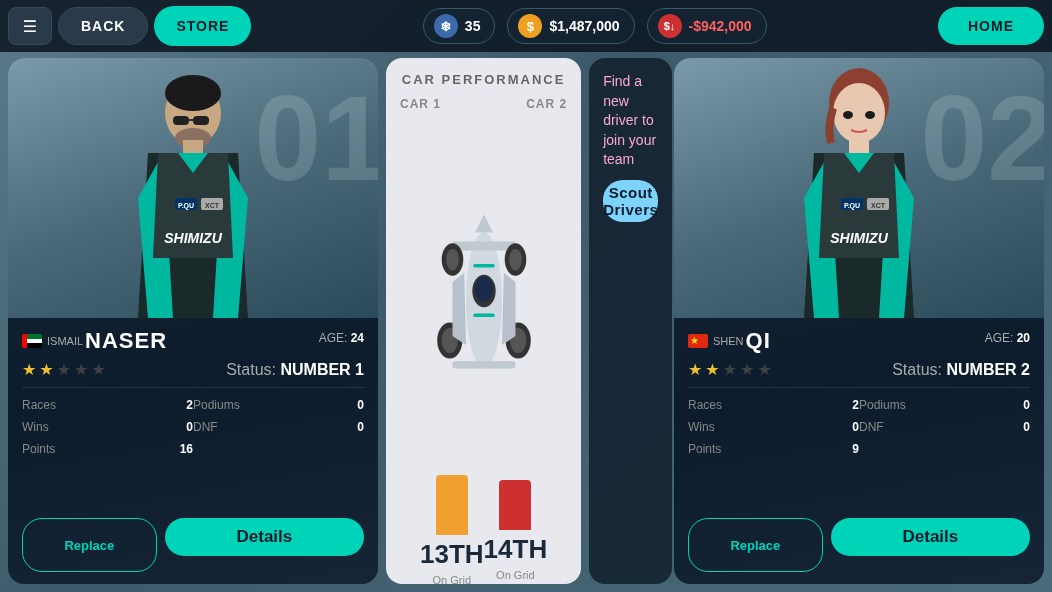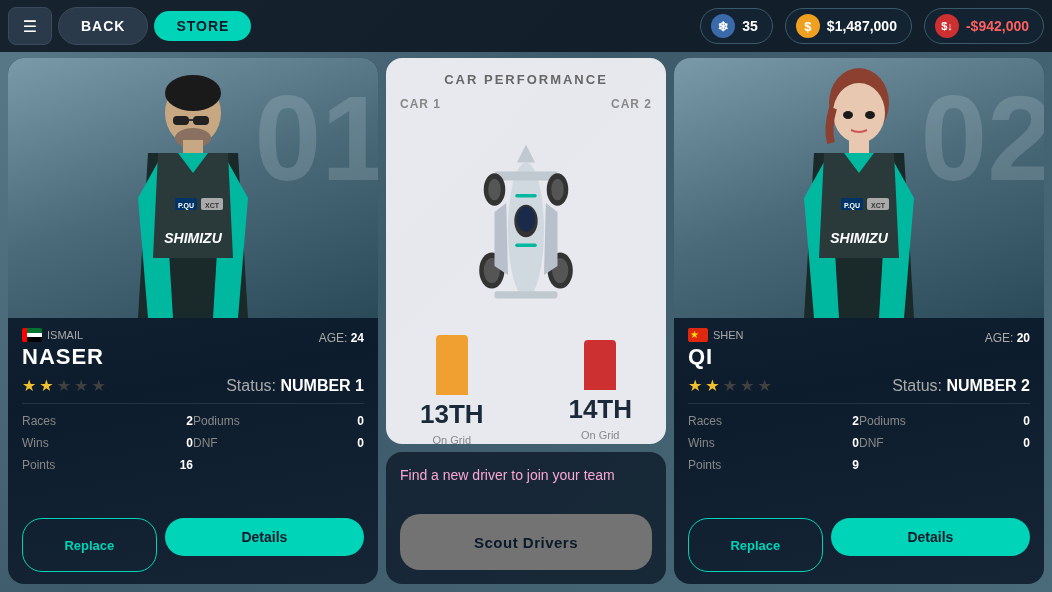--- a/index.html
+++ b/index.html
@@ -61,21 +61,21 @@
       color: white;
       font-weight: bold;
       font-size: 14px;
       letter-spacing: 1px;
     }
     .btn-store {
       background: #00d4b8;
       border: none;
       border-radius: 20px;
       padding: 0 22px;
-      height: 30px;
+      height: 40px;
       display: flex;
       align-items: center;
       cursor: pointer;
       color: #0a1a2a;
       font-weight: bold;
       font-size: 14px;
       letter-spacing: 1px;
     }
     .top-bar-center {
       display: flex;
@@ -172,21 +172,21 @@
     }
 
     .driver-name-row {
       display: flex;
       justify-content: space-between;
       align-items: flex-start;
     }
 
     .driver-name-left {
       display: flex;
-      flex-direction: column;
+      flex-direction: row;
       gap: 2px;
     }
 
     .driver-firstname {
       font-size: 11px;
       color: #aaaaaa;
       display: flex;
       align-items: center;
       gap: 5px;
     }
@@ -282,34 +282,34 @@
       justify-content: center;
     }
 
     .btn-details {
       flex: 1.5;
       background: #00d4b8;
       border: none;
       border-radius: 20px;
       height: 38px;
       color: #0a1a2a;
-      font-size: 14px;
+      font-size: 17px;
       font-weight: bold;
       cursor: pointer;
       display: flex;
       align-items: center;
       justify-content: center;
     }
 
     
     .center-panel {
       width: 280px;
       flex-shrink: 0;
       display: flex;
-      flex-direction: column;
+      flex-direction: row;
       gap: 8px;
     }
 
     .car-performance-card {
       background: rgba(240,240,245,0.95);
       border-radius: 16px;
       padding: 14px;
       display: flex;
       flex-direction: column;
       align-items: center;
@@ -391,33 +391,32 @@
       gap: 10px;
     }
 
     .scout-text {
       font-size: 14px;
       color: #f9a8d4;
       line-height: 1.4;
     }
 
     .btn-scout {
-      background: #737373;
+      background: #7dd3fc;
       border: none;
       border-radius: 20px;
-      height: 56px;
+      height: 42px;
       color: #0a1a2a;
       font-size: 15px;
       font-weight: bold;
       cursor: pointer;
       display: flex;
       align-items: center;
       justify-content: center;
       letter-spacing: 0.5px;
-      margin-top: 18px;
     }
 
     
     .flag-uae {
       background: linear-gradient(to bottom, #00732f 33%, white 33%, white 66%, black 66%);
       border-left: 5px solid #ff0000;
     }
 
     
     .flag-china {
@@ -466,20 +465,23 @@
     <div class="currency-badge">
       <div class="currency-icon dollar-icon">$</div>
       <span>$1,487,000</span>
     </div>
     <div class="currency-badge">
       <div class="currency-icon neg-icon">$↓</div>
       <span class="neg-value">-$942,000</span>
     </div>
   </div>
 
+  <div class="btn-home">
+    <span>HOME</span>
+  </div>
 </div>
 
 <div class="main-content">
 
   <div class="driver-card">
     <div class="driver-photo-area">
       <div class="driver-number">01</div>
 
       <svg viewBox="0 0 200 260" width="200" height="260" style="position:absolute;bottom:0;left:50%;transform:translateX(-50%);">
 

